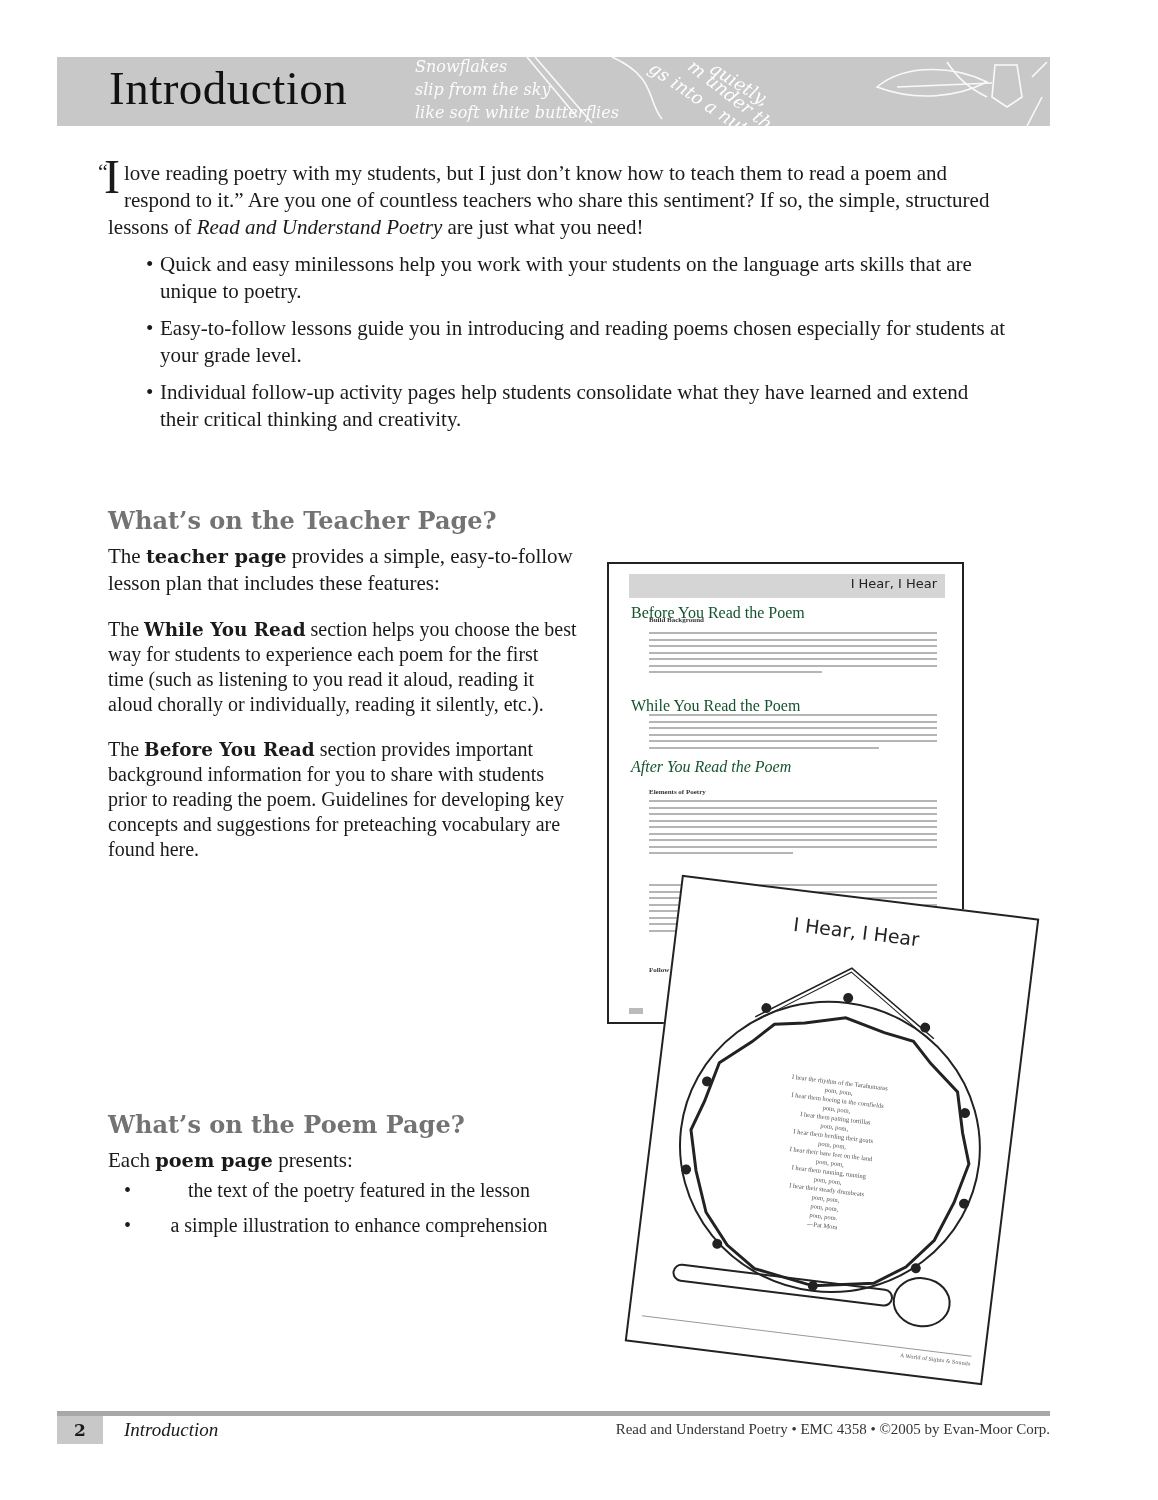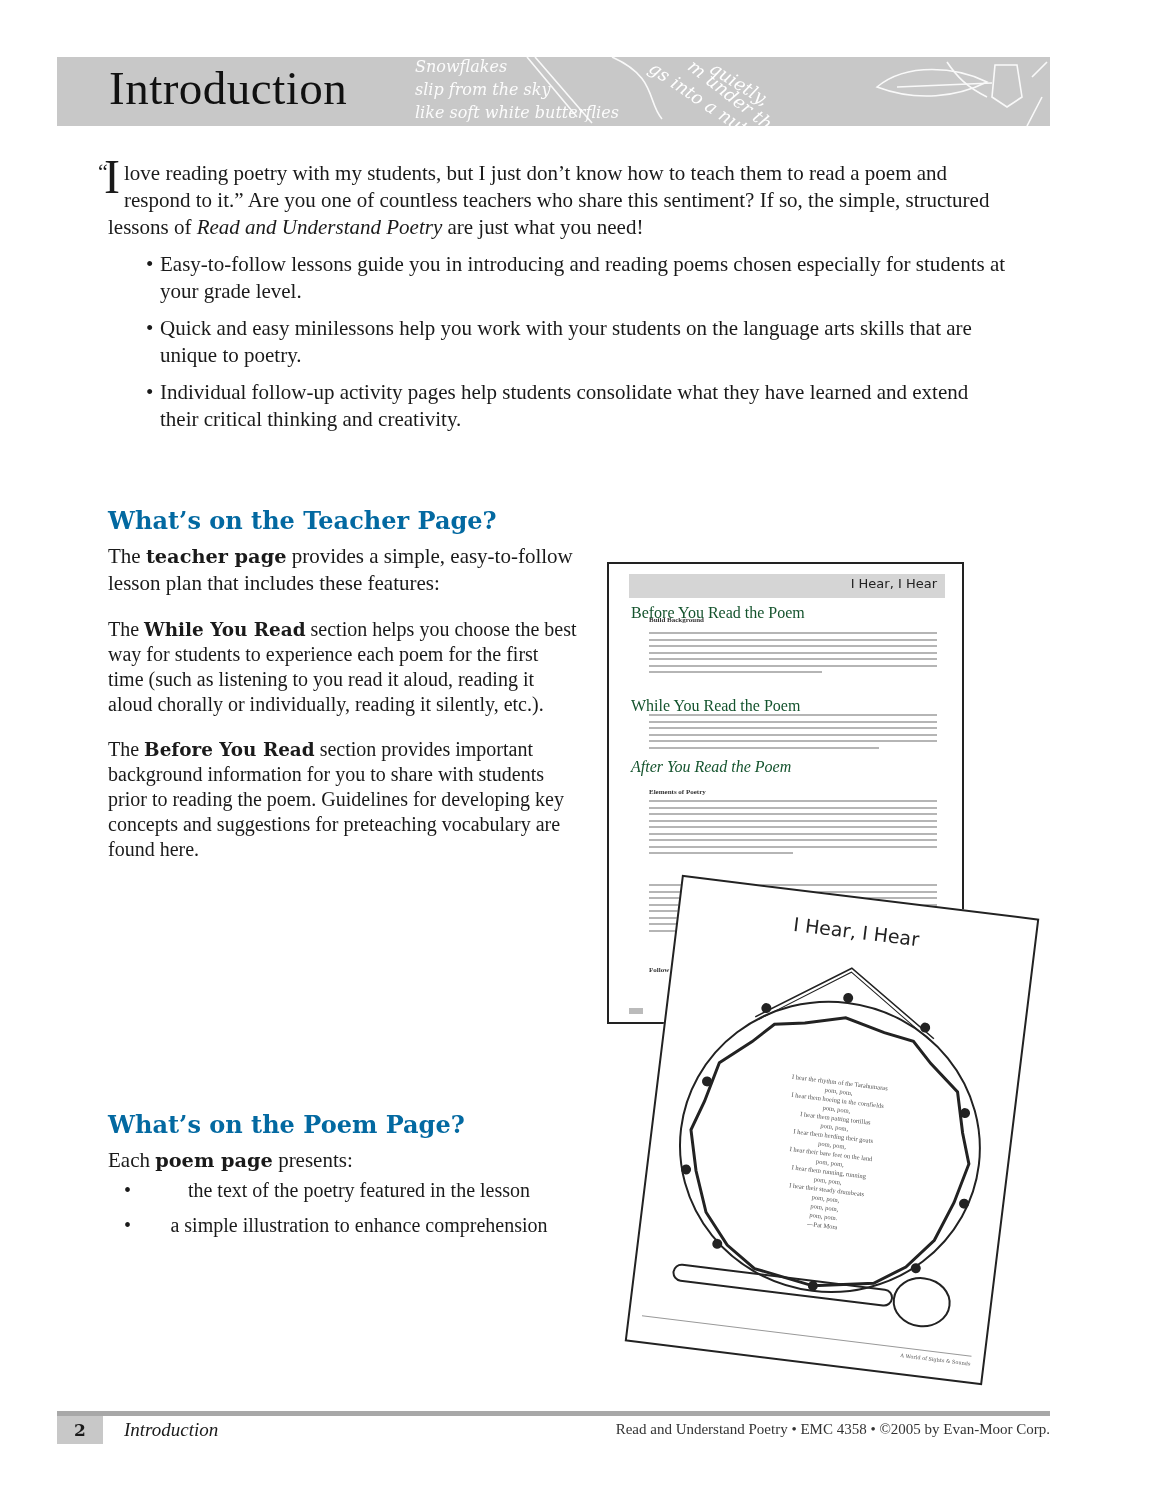--- a/index.html
+++ b/index.html
@@ -9,21 +9,21 @@
   .banner-script{position:absolute;left:358px;color:#fff;font-family:"DejaVu Serif",serif;font-style:italic;font-size:16px;line-height:20px;opacity:0.95;}
   .banner-diag{position:absolute;color:#fff;font-style:italic;font-size:18px;transform-origin:left top;}
   .banner-art{position:absolute;left:0;top:0;}
   .intro{position:absolute;left:108px;top:160px;width:900px;font-size:21px;line-height:27px;font-family:"Liberation Serif",serif;}
   .intro p{margin:0;}
   .dropcap{font-size:48px;line-height:30px;float:left;margin:2px 4px 0 -4px;}
   .intro ul{margin:10px 0 0 0;padding:0 0 0 40px;list-style:none;}
   .intro li{position:relative;padding-left:12px;margin-bottom:10px;}
   .intro li::before{content:"•";position:absolute;left:-2px;top:0;}
   .col{position:absolute;left:108px;width:470px;font-family:"Liberation Serif",serif;font-size:20px;line-height:25px;}
-  .col h2{margin:0 0 6px 0;font-family:"DejaVu Serif",serif;font-weight:bold;font-size:24px;line-height:30px;color:#0369a1;}
+  .col h2{margin:0 0 6px 0;font-family:"DejaVu Serif",serif;font-weight:bold;font-size:24px;line-height:30px;color:#737373;}
   .col p{margin:7px 0 20px 0;}
   .col .lead{font-size:21px;line-height:27px;}
   .col ul{margin:2px 0 0 0;padding:0 0 0 30px;list-style:none;text-align:center;}
   .col li{position:relative;padding-left:2px;margin-bottom:10px;}
   .col li::before{content:"•";position:absolute;left:-14px;}
   .thumb1{position:absolute;left:607px;top:562px;width:357px;height:462px;background:#fff;border:2px solid #222;box-sizing:border-box;overflow:hidden;}
   .t1-bar{position:absolute;left:20px;top:10px;width:316px;height:24px;background:#d5d5d5;}
   .t1-bar span{position:absolute;right:8px;top:2px;font-family:"DejaVu Sans",sans-serif;font-size:13px;color:#222;}
   .t1-h{position:absolute;left:22px;font-family:"Liberation Serif",serif;font-size:16px;color:#14532d;}
   .t1-sub{position:absolute;left:40px;font-family:"Liberation Serif",serif;font-weight:bold;font-size:7px;color:#333;}
@@ -63,22 +63,22 @@
   <div class="banner-diag" style="left:660px;top:0px;transform:rotate(32deg);">quietly,</div>
   <div class="banner-diag" style="left:640px;top:-2px;transform:rotate(38deg);">m under the moo</div>
   <div class="banner-diag" style="left:600px;top:0px;transform:rotate(34deg);">gs into a nut.</div>
 </div>
 
 <div class="intro">
   <p>
     <span style="float:left;font-size:22px;margin-left:-10px;margin-top:-2px;">“</span><span class="dropcap">I</span><span> love reading poetry with my students, but I just don’t know how to teach them to read a poem and respond to it.” Are you one of countless teachers who share this sentiment? If so, the simple, structured lessons of </span><i>Read and Understand Poetry</i><span> are just what you need!</span>
   </p>
   <ul>
+    <li>Quick and easy minilessons help you work with your students on the language arts skills that are unique to poetry.</li>
     <li>Easy-to-follow lessons guide you in introducing and reading poems chosen especially for students at your grade level.</li>
-    <li>Quick and easy minilessons help you work with your students on the language arts skills that are unique to poetry.</li>
     <li>Individual follow-up activity pages help students consolidate what they have learned and extend their critical thinking and creativity.</li>
   </ul>
 </div>
 
 <div class="col" style="top:506px;">
   <h2>What’s on the Teacher Page?</h2>
   <p class="lead"><span>The </span><b>teacher page</b><span> provides a simple, easy-to-follow lesson plan that includes these features:</span></p>
   <p><span>The </span><b>While You Read</b><span> section helps you choose the best way for students to experience each poem for the first time (such as listening to you read it aloud, reading it aloud chorally or individually, reading it silently, etc.).</span></p>
   <p><span>The </span><b>Before You Read</b><span> section provides important background information for you to share with students prior to reading the poem. Guidelines for developing key concepts and suggestions for preteaching vocabulary are found here.</span></p>
 </div>

